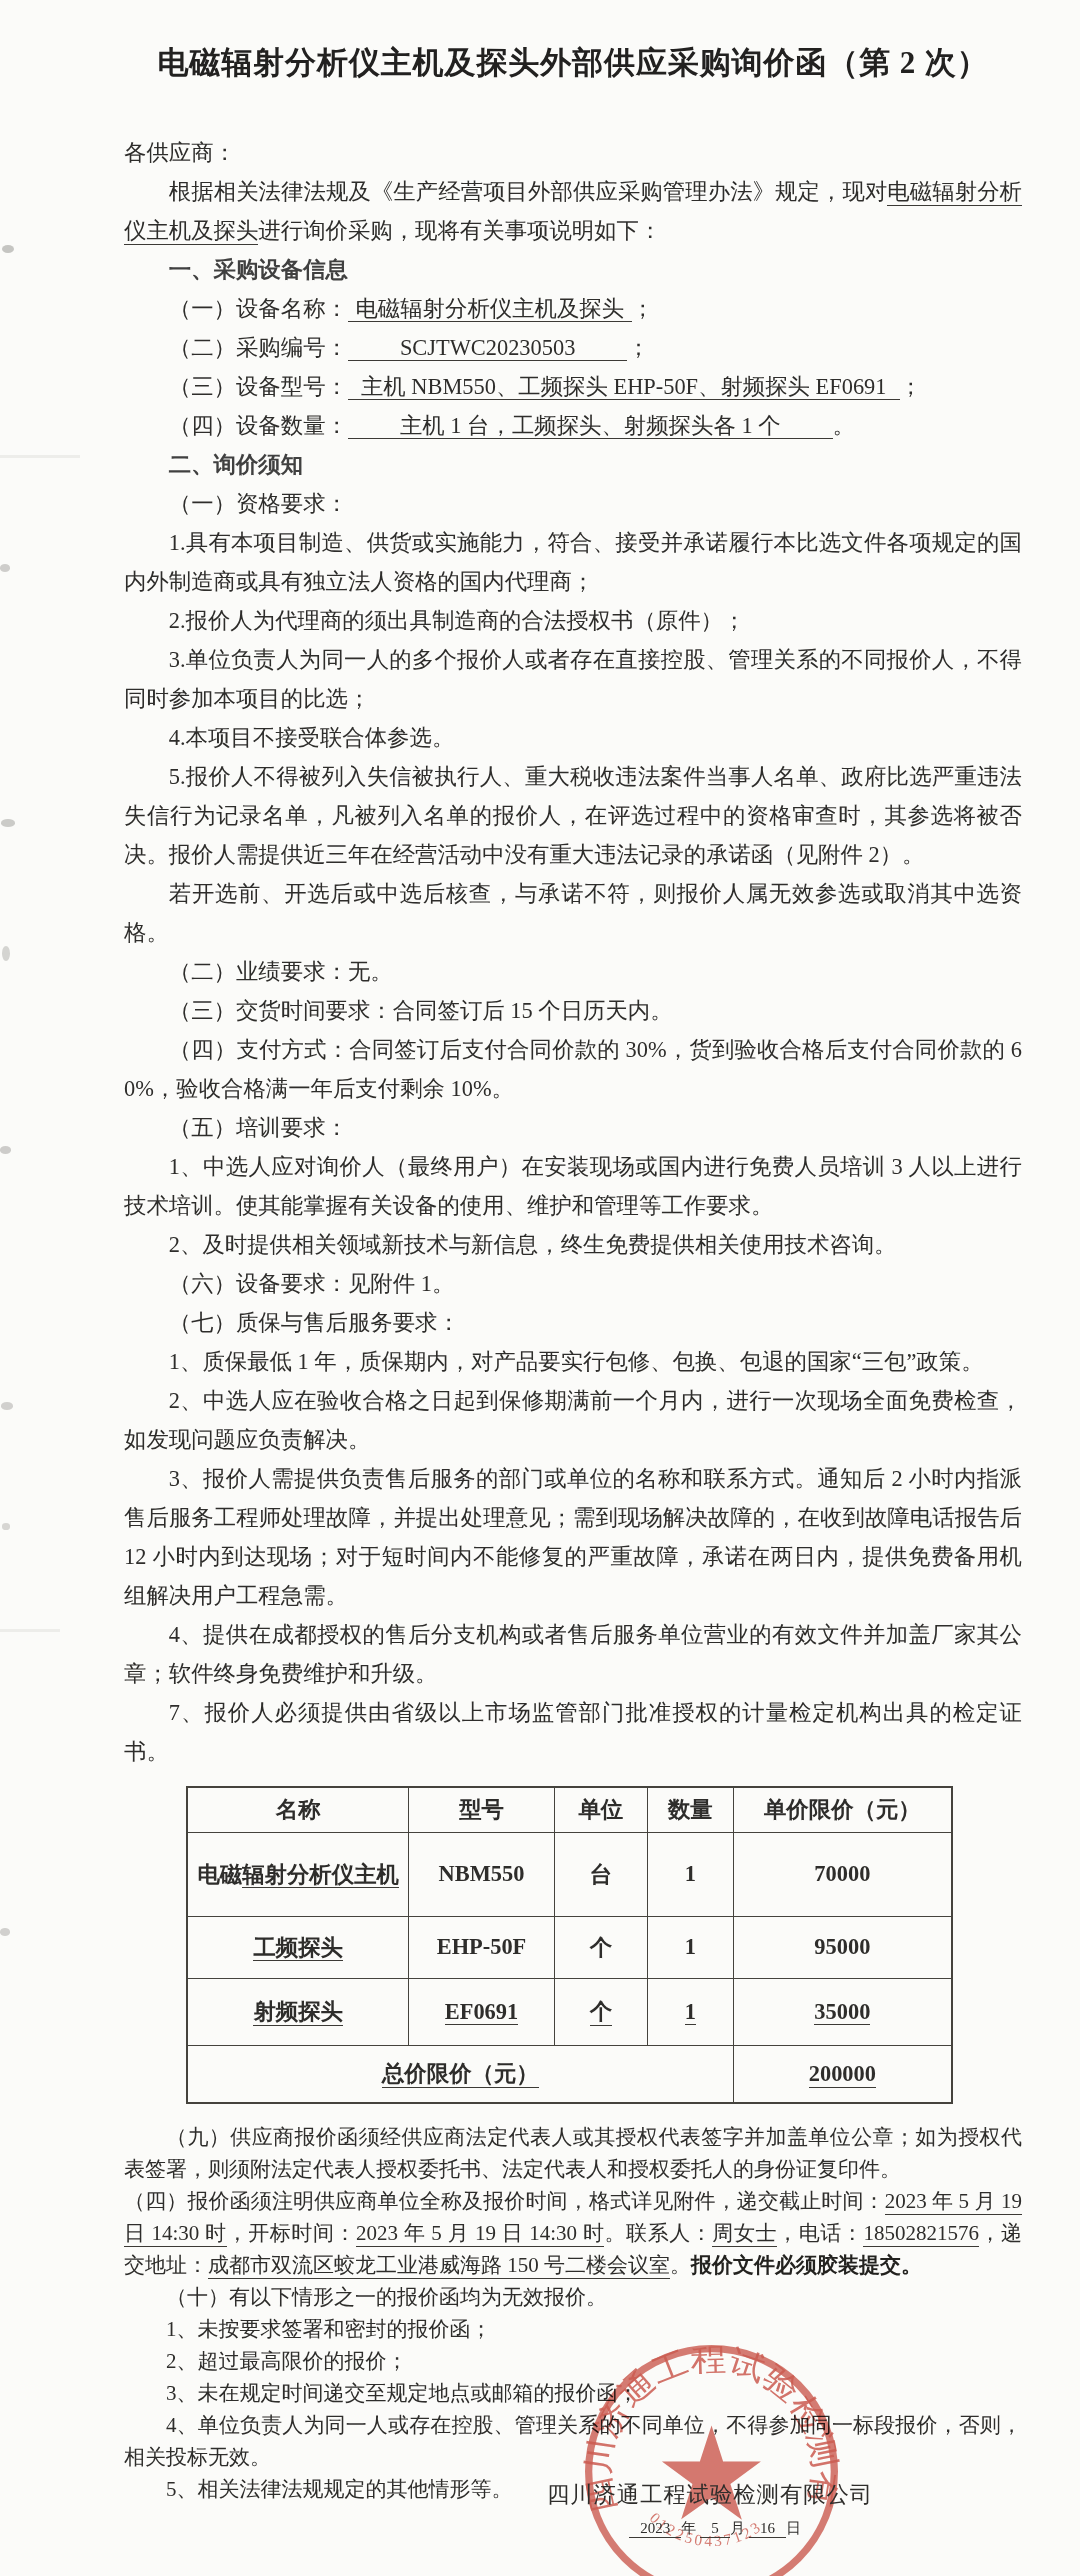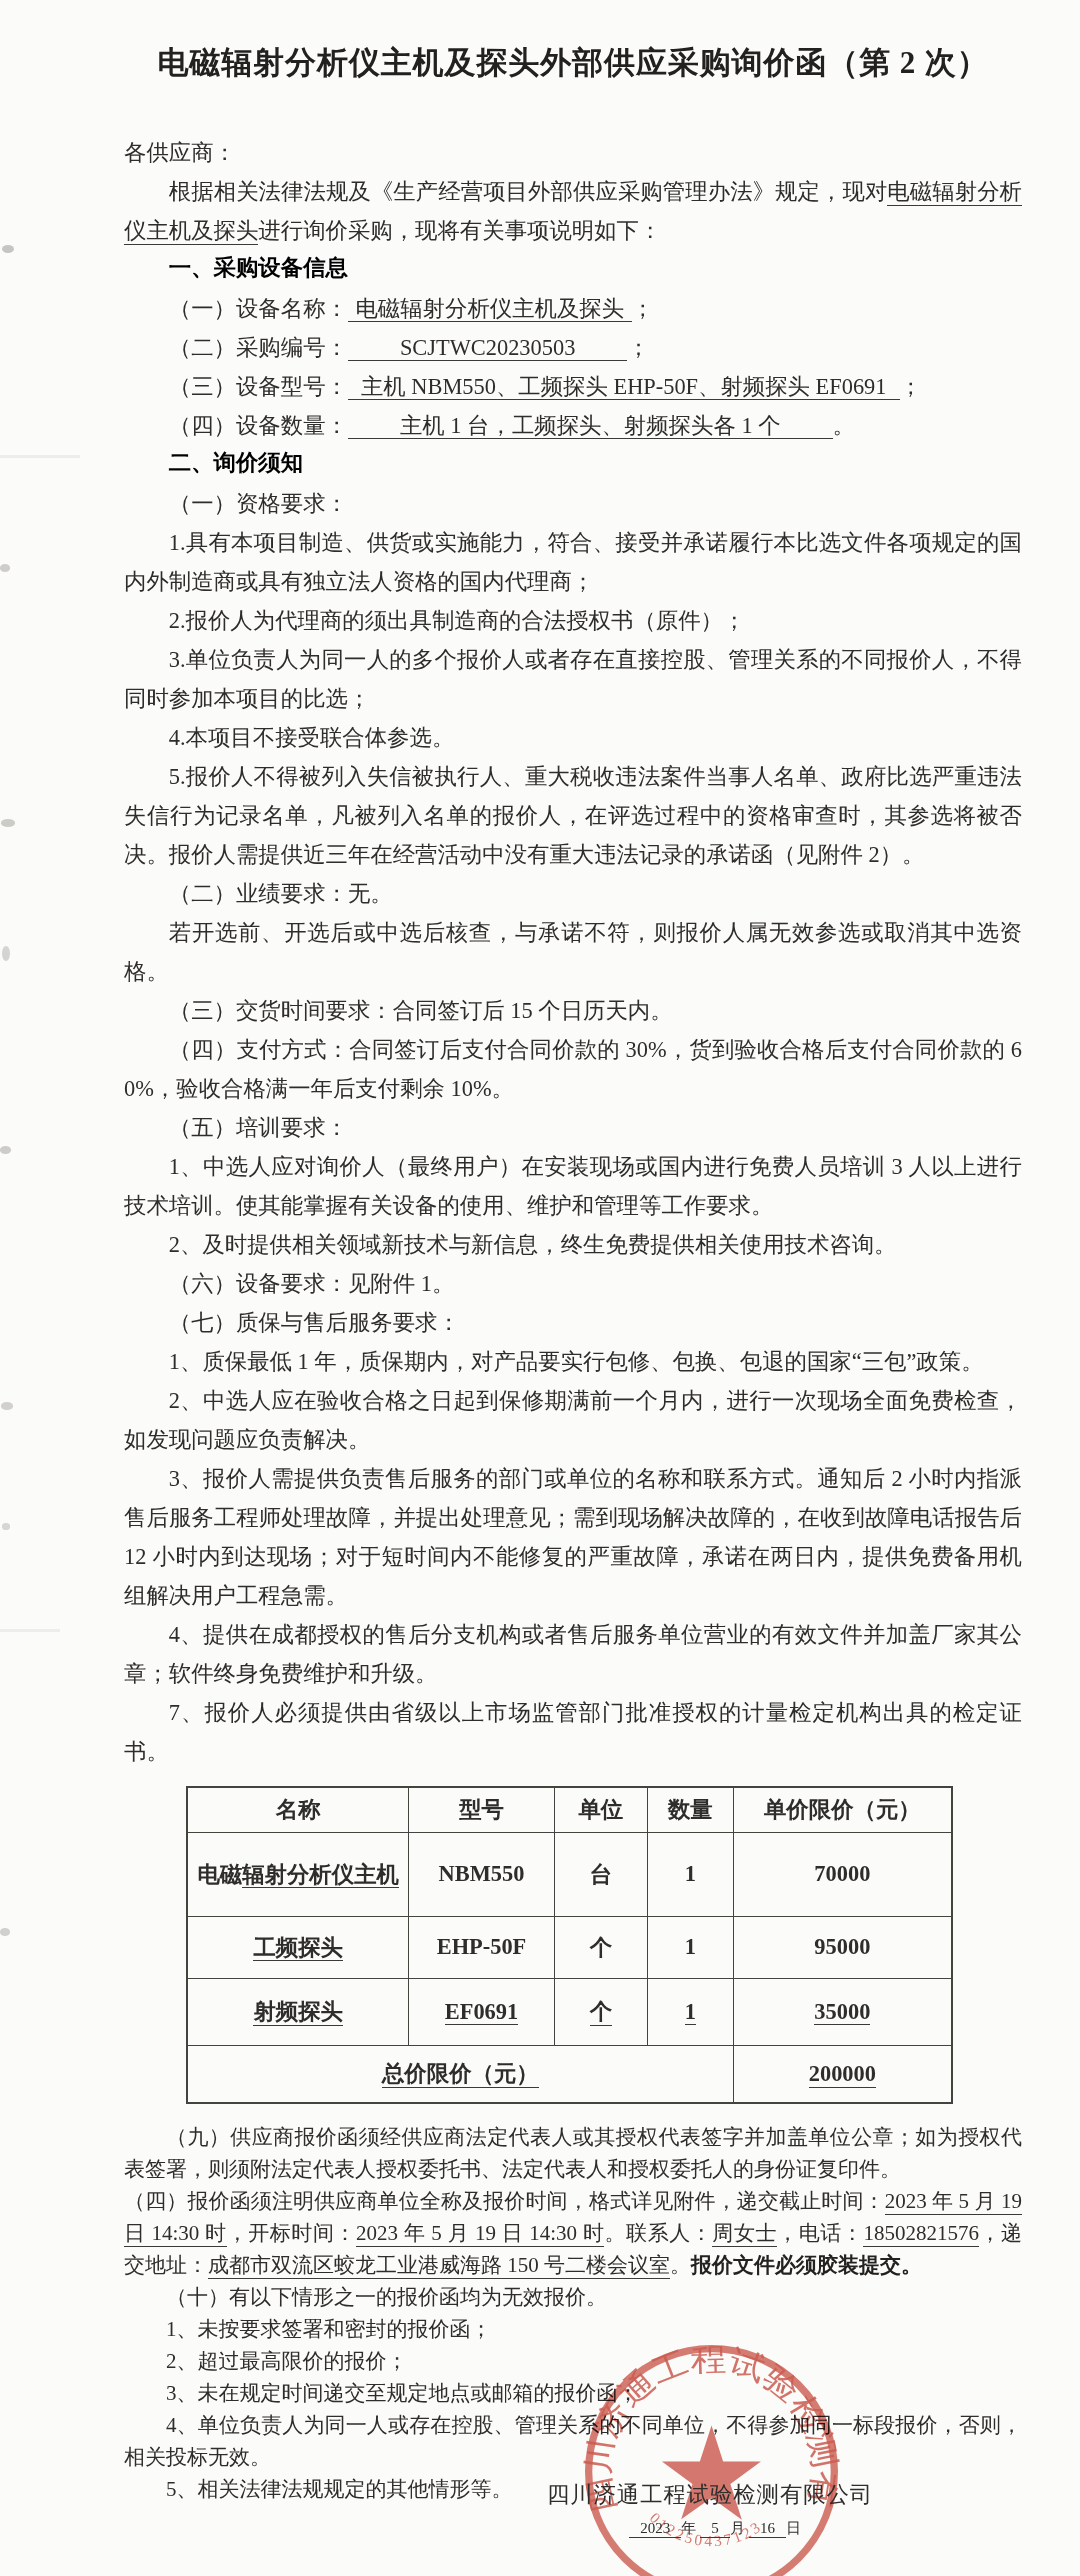--- a/index.html
+++ b/index.html
@@ -11,21 +11,21 @@
   }
   .content{position:relative;padding:24px 90px 0 93px;}
   .doc-title{
     text-align:center;font-size:31px;font-weight:bold;color:#222120;
     line-height:43px;margin:17px 0 49px 0;letter-spacing:0.9px;
   }
   
   .sec-a p{margin:0;font-size:22.4px;line-height:39px;text-align:justify;word-break:break-all;}
   .sec-a p.ind, .sec-b p.ind{text-indent:2em;}
   .salutation{text-indent:0;}
-  .h-bold{font-weight:bold;color:#000000;font-family:Liberation Mono, monospace;}
+  .h-bold{font-weight:bold;color:#404040;}
   .u{border-bottom:1.5px solid #3c3a36;padding-bottom:0.9px;}
   .blank-wide{padding:0 52px;}
   .blank-mid{padding:0 13px;}
   .blank-sm{padding:0 7.5px;}
   
   .price-table{
     border-collapse:collapse;margin:15px 0 17px 62px;width:767px;
     font-size:22.4px;table-layout:fixed;background:transparent;
   }
   .price-table th,.price-table td{
@@ -89,22 +89,22 @@
       <p class="ind"><span>（四）设备数量：</span><span class="u blank-wide">主机 1 台，工频探头、射频探头各 1 个</span><span>。</span></p>
 
       <p class="ind h-bold">二、询价须知</p>
 
       <p class="ind">（一）资格要求：</p>
       <p class="ind">1.具有本项目制造、供货或实施能力，符合、接受并承诺履行本比选文件各项规定的国内外制造商或具有独立法人资格的国内代理商；</p>
       <p class="ind">2.报价人为代理商的须出具制造商的合法授权书（原件）；</p>
       <p class="ind">3.单位负责人为同一人的多个报价人或者存在直接控股、管理关系的不同报价人，不得同时参加本项目的比选；</p>
       <p class="ind">4.本项目不接受联合体参选。</p>
       <p class="ind">5.报价人不得被列入失信被执行人、重大税收违法案件当事人名单、政府比选严重违法失信行为记录名单，凡被列入名单的报价人，在评选过程中的资格审查时，其参选将被否决。报价人需提供近三年在经营活动中没有重大违法记录的承诺函（见附件 2）。</p>
+      <p class="ind">若开选前、开选后或中选后核查，与承诺不符，则报价人属无效参选或取消其中选资格。</p>
       <p class="ind">（二）业绩要求：无。</p>
-      <p class="ind">若开选前、开选后或中选后核查，与承诺不符，则报价人属无效参选或取消其中选资格。</p>
       <p class="ind">（三）交货时间要求：合同签订后 15 个日历天内。</p>
       <p class="ind">（四）支付方式：合同签订后支付合同价款的 30%，货到验收合格后支付合同价款的 60%，验收合格满一年后支付剩余 10%。</p>
       <p class="ind">（五）培训要求：</p>
       <p class="ind">1、中选人应对询价人（最终用户）在安装现场或国内进行免费人员培训 3 人以上进行技术培训。使其能掌握有关设备的使用、维护和管理等工作要求。</p>
       <p class="ind">2、及时提供相关领域新技术与新信息，终生免费提供相关使用技术咨询。</p>
       <p class="ind">（六）设备要求：见附件 1。</p>
       <p class="ind">（七）质保与售后服务要求：</p>
       <p class="ind">1、质保最低 1 年，质保期内，对产品要实行包修、包换、包退的国家“三包”政策。</p>
       <p class="ind">2、中选人应在验收合格之日起到保修期满前一个月内，进行一次现场全面免费检查，如发现问题应负责解决。</p>
       <p class="ind">3、报价人需提供负责售后服务的部门或单位的名称和联系方式。通知后 2 小时内指派售后服务工程师处理故障，并提出处理意见；需到现场解决故障的，在收到故障电话报告后 12 小时内到达现场；对于短时间内不能修复的严重故障，承诺在两日内，提供免费备用机组解决用户工程急需。</p>

